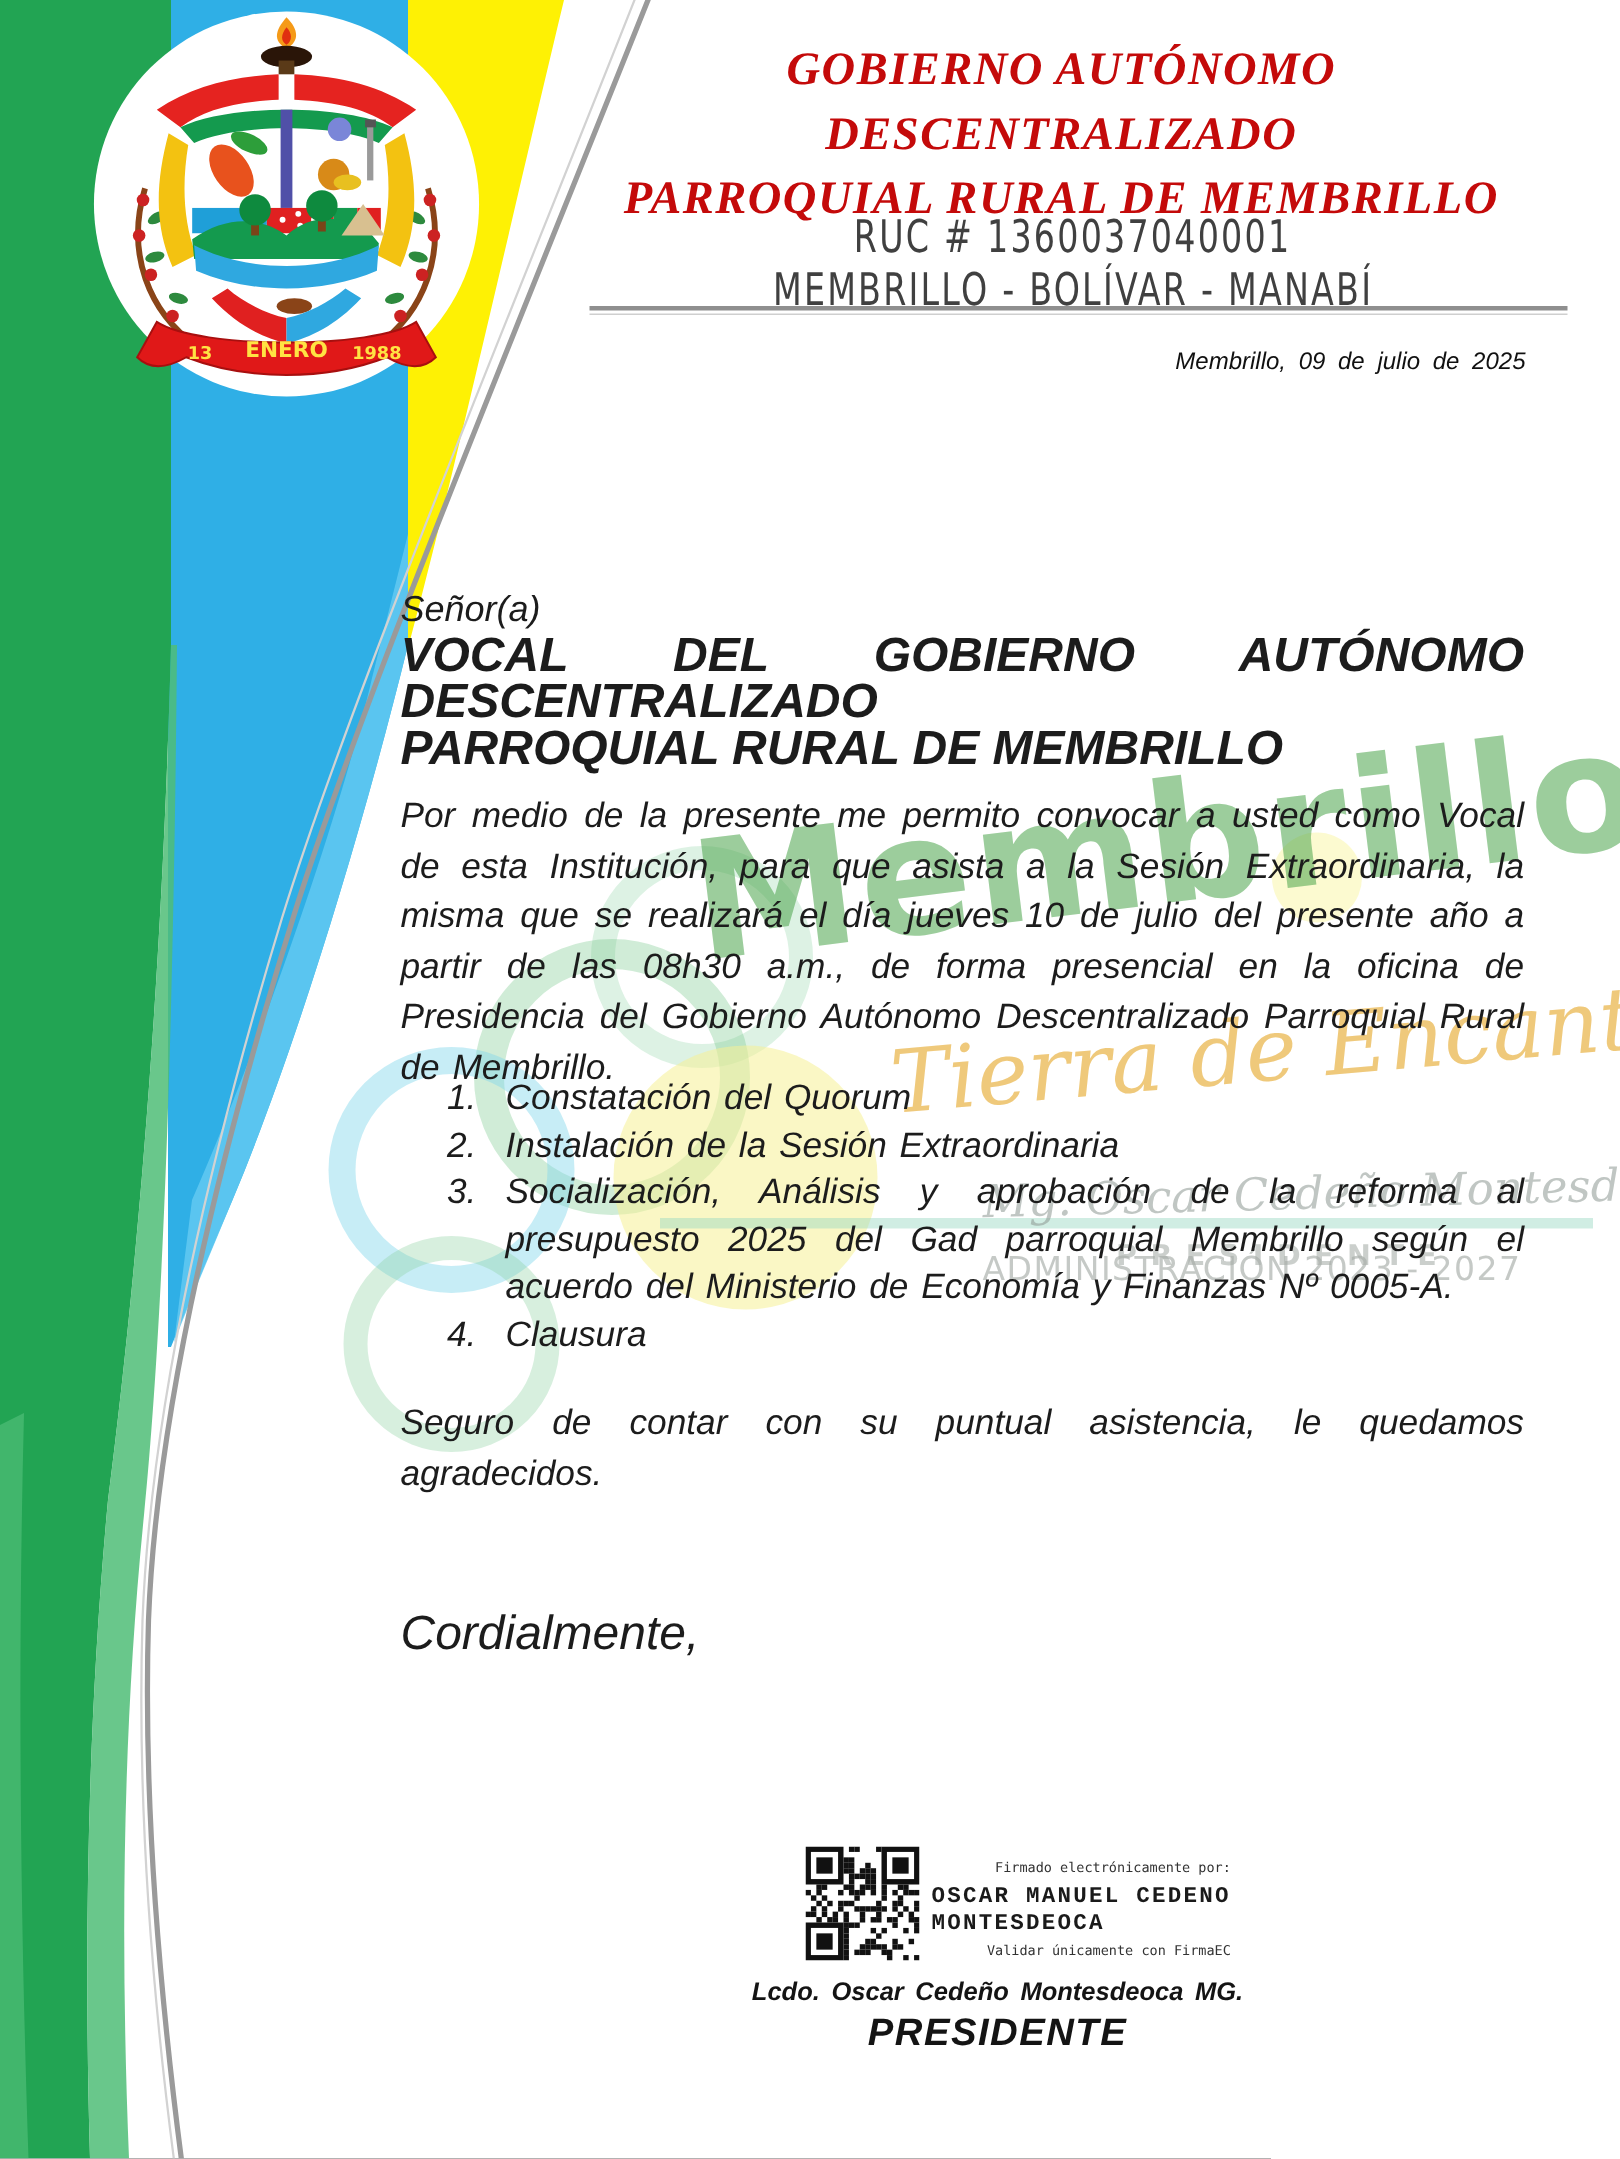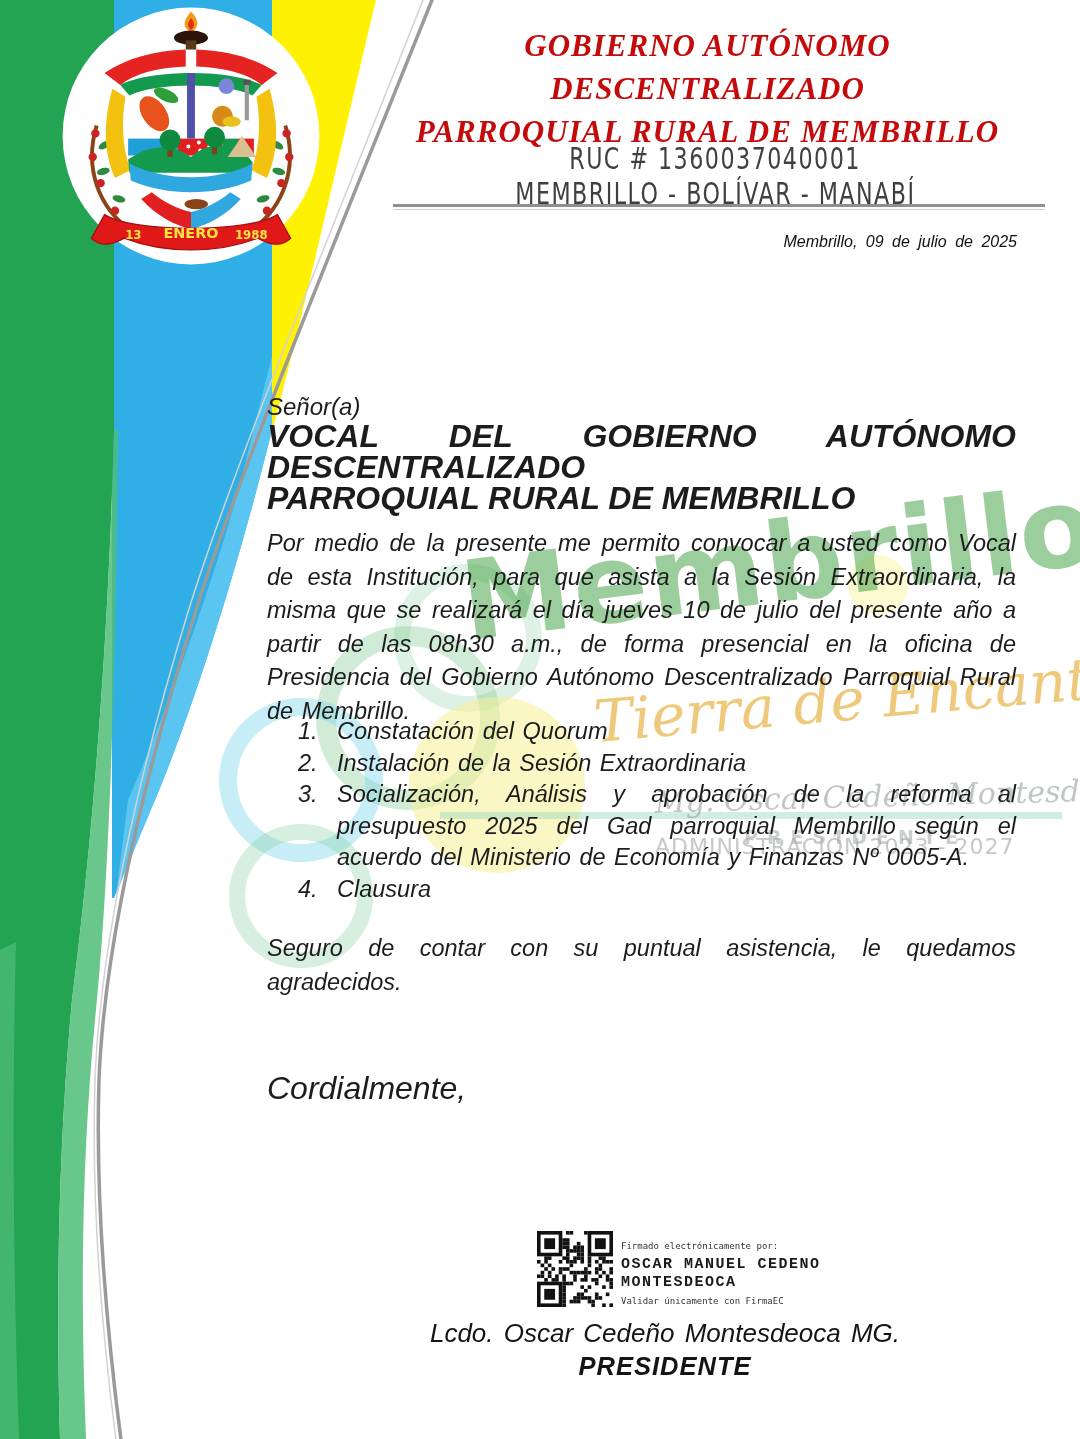--- a/index.html
+++ b/index.html
@@ -45,26 +45,26 @@
   #para1{top:527px;font-size:23.5px;line-height:33.5px;text-align:justify;word-spacing:2px;}
   #agenda{top:716px;font-size:23.5px;line-height:31.5px;}
   .agenda-item{display:flex;padding-left:31px;}
   .agenda-num{width:39px;flex:none;}
   .agenda-text{flex:1;text-align:justify;word-spacing:2px;}
   #closing{top:932px;font-size:23.5px;line-height:33.5px;text-align:justify;word-spacing:2px;}
   #farewell{top:1070px;font-size:32px;}
   
   #qr-box{position:absolute;left:537px;top:1231px;width:76px;height:76px;z-index:3;background:#fff;}
   #sig-lines{position:absolute;left:621px;top:1241px;z-index:3;color:#1a1a1a;}
-  .sig-tiny{font-family:"DejaVu Sans Mono",monospace;font-size:9px;line-height:10px;color:#333;}
+  .sig-tiny{font-family:"DejaVu Sans Mono",monospace;font-size:9px;line-height:10px;color:#333;text-align:right;}
   .sig-name-mono{font-family:"Liberation Mono",monospace;font-weight:bold;font-size:15px;
                  line-height:18px;letter-spacing:1.5px;margin:5px 0 4px 0;}
   #sign-block{position:absolute;left:340px;top:1318px;width:650px;z-index:3;text-align:center;
               color:#141414;font-style:italic;}
-  #sign-name{font-size:26px;word-spacing:3px;}
+  #sign-name{font-size:17px;word-spacing:3px;font-weight:bold;}
   #sign-role{font-size:25.5px;font-weight:bold;letter-spacing:1px;margin-top:3px;}
 </style>
 </head>
 <body>
 
 <div id="page">
 
   <svg class="bg" viewBox="0 0 1080 1439" preserveAspectRatio="none" aria-hidden="true">
     <path d="M272,0 L376,0 C340,150 302,320 272,432 Z" fill="#fef104"></path>
     <path d="M112,0 L272,0 L272,430 C240,560 195,705 155,800 C140,835 126,868 114,898 L112,898 Z" fill="#2fafe6"></path>

